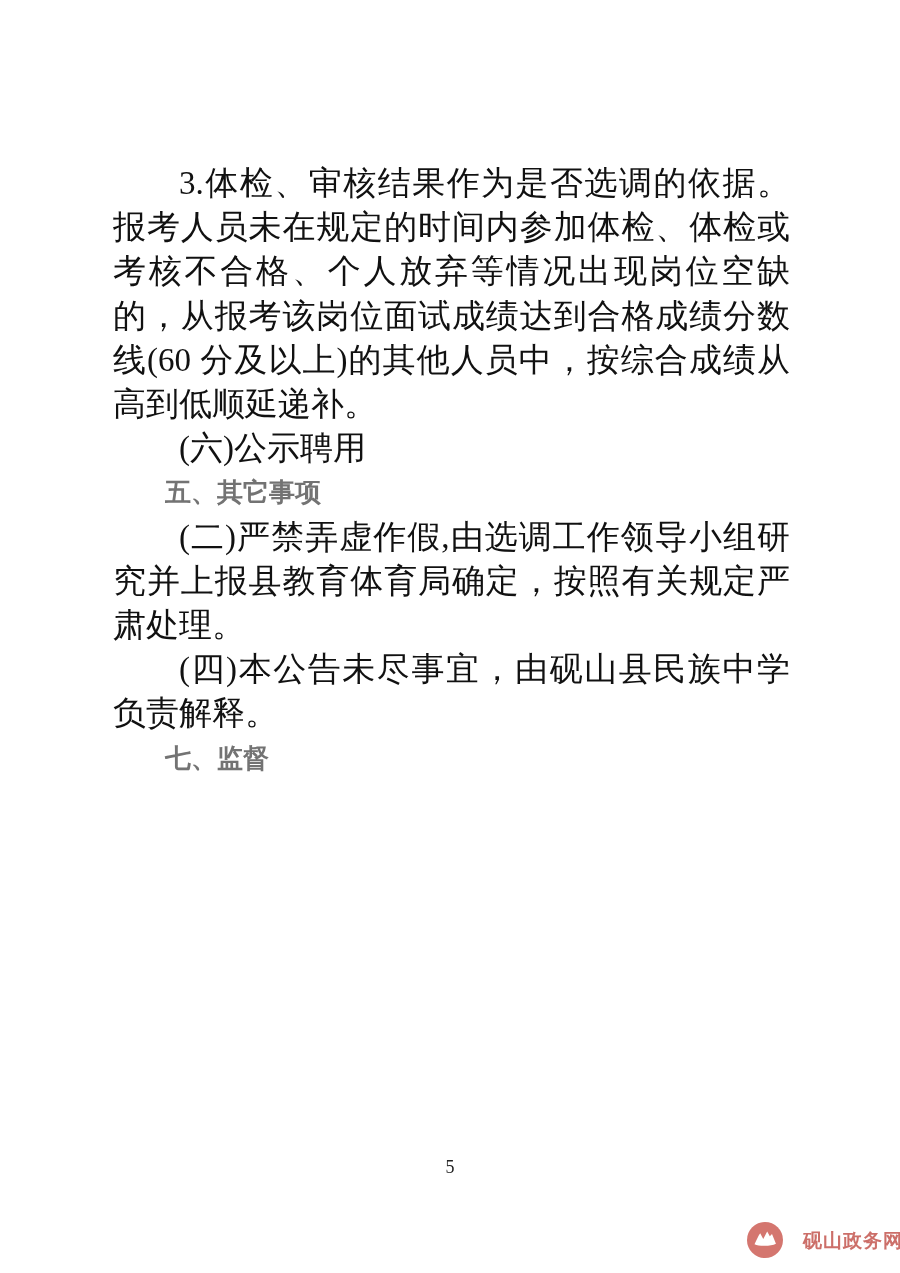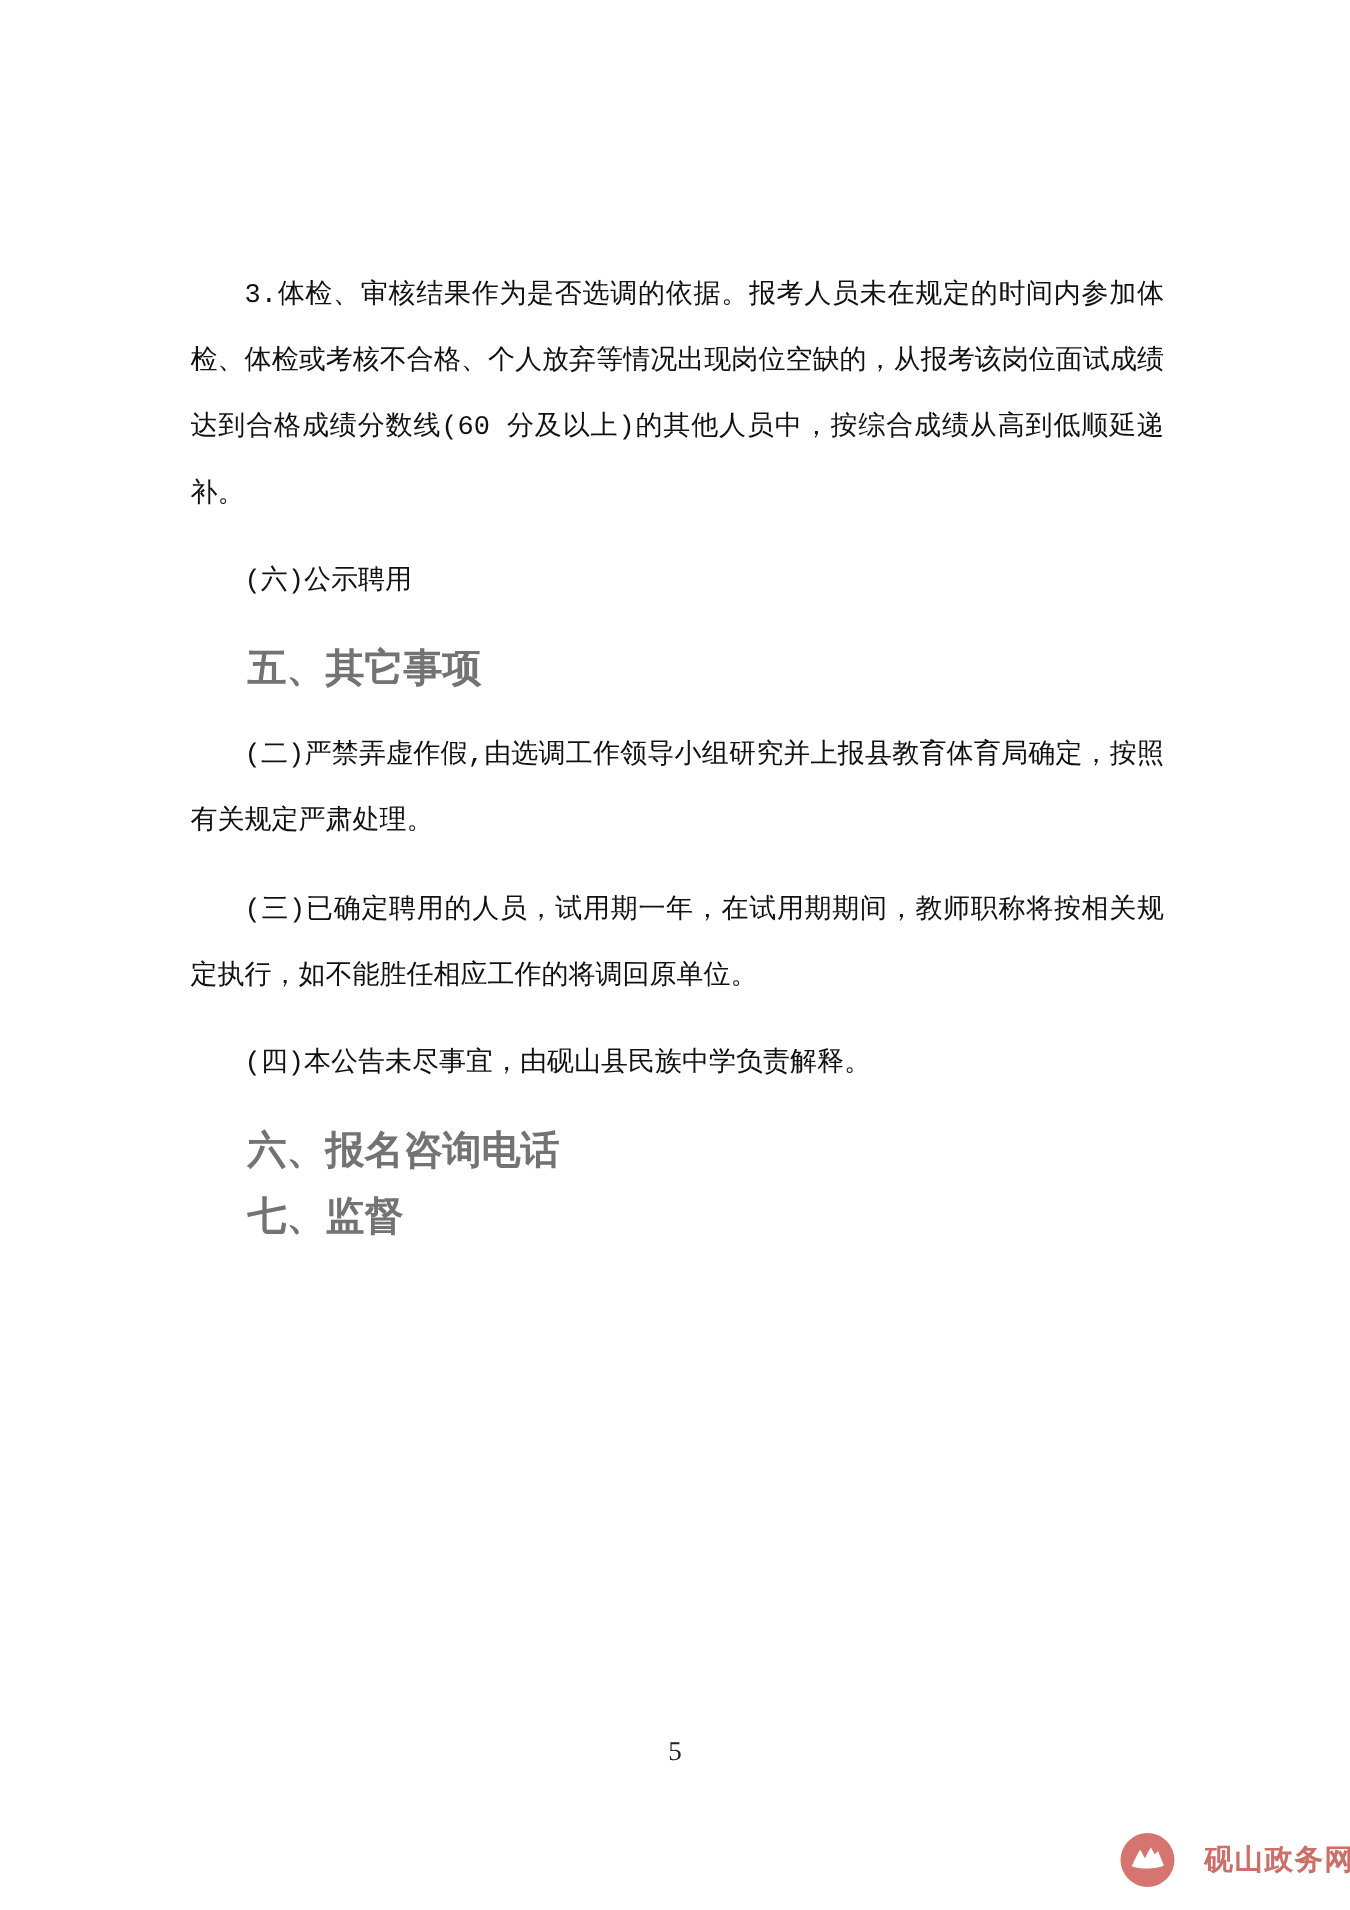--- a/index.html
+++ b/index.html
@@ -15,27 +15,26 @@
     font-family: "Liberation Serif", "DejaVu Serif", serif;
     color: #111111;
   }
   .page-content {
     position: absolute;
     left: 113px;
     top: 161px;
     width: 677px;
   }
   p.body-para {
-    margin: 14px;
-    font-size: 18px;
+    margin: 0;
+    font-size: 33px;
     line-height: 44.2px;
     text-align: justify;
     text-justify: inter-ideograph;
     text-indent: 2em;
-    font-family: Liberation Mono, monospace;
   }
   p.heading-para {
     margin: 0;
     font-family: "DejaVu Sans", "Liberation Sans", sans-serif;
     font-weight: bold;
     font-size: 26px;
     line-height: 44.2px;
     text-indent: 2em;
     color: #737373;
   }
@@ -89,23 +88,21 @@
   }
 </style>
 </head>
 <body>
 
 <div class="page-content">
   <p class="body-para">3.体检、审核结果作为是否选调的依据。报考人员未在规定的时间内参加体检、体检或考核不合格、个人放弃等情况出现岗位空缺的，从报考该岗位面试成绩达到合格成绩分数线(60 分及以上)的其他人员中，按综合成绩从高到低顺延递补。</p>
   <p class="body-para">(六)公示聘用</p>
   <p class="heading-para">五、其它事项</p>
   <p class="body-para">(二)严禁弄虚作假,由选调工作领导小组研究并上报县教育体育局确定，按照有关规定严肃处理。</p>
-  <p class="body-para">(三)已确定聘用的人员，试用期一年，在试用期期间，教师职称将按相关规定执行，如不能胜任相应工作的将调回原单位。</p>
   <p class="body-para">(四)本公告未尽事宜，由砚山县民族中学负责解释。</p>
-  <p class="heading-para">六、报名咨询电话</p>
   <p class="heading-para">七、监督</p>
 </div>
 
 <div class="page-number">5</div>
 
 <div class="watermark">
   <div class="watermark-badge">
     <span>
       <svg viewBox="0 0 32 32" width="28" height="28" aria-hidden="true">
         <path d="M4 23 C6.5 18 8.5 13 10.5 10.5 L14 17 L18.5 8.5 L21.5 14 L24 11.5 L28.5 22.5 C23 25.5 9.5 25.5 4 23 Z" fill="#ffffff"></path>

